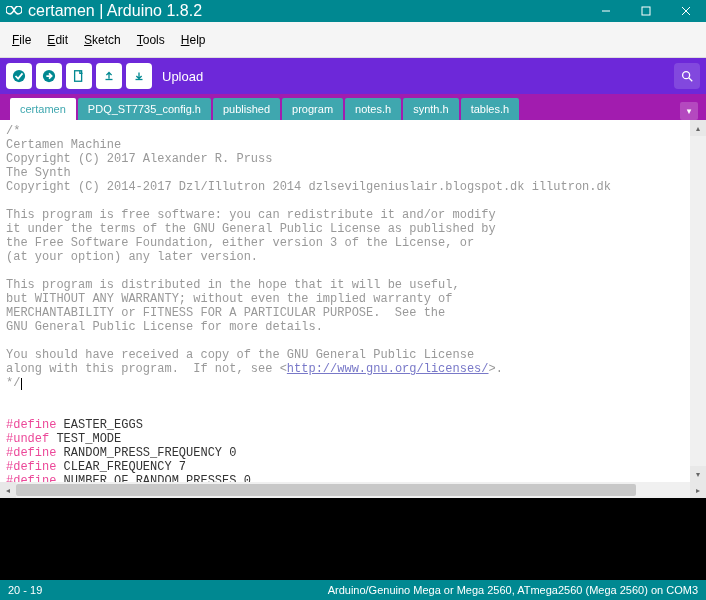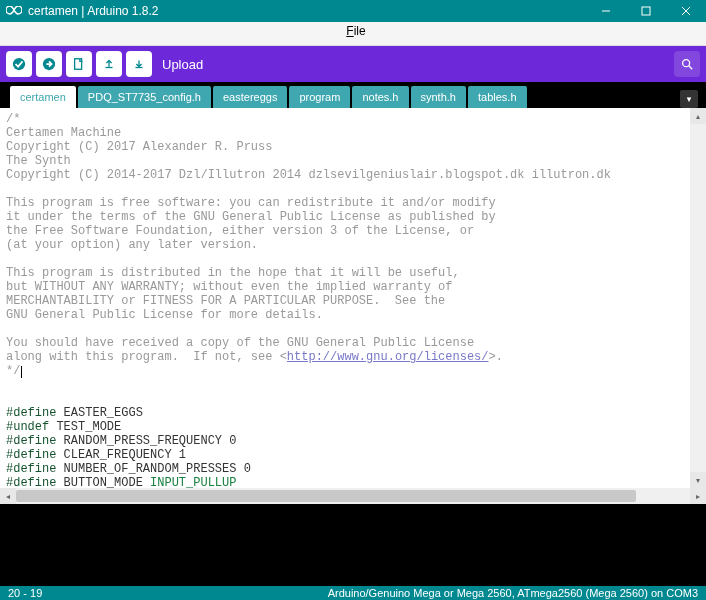--- a/index.html
+++ b/index.html
@@ -20,40 +20,39 @@
   display: flex;
   align-items: center;
   padding-left: 6px;
 }
 .titlebar .logo {
   font-size: 12px;
   margin-right: 6px;
   display: inline-flex;
   align-items: center;
 }
-.titlebar .title { font-size: 12px; flex: 1; }
+.titlebar .title { font-size: 16px; flex: 1; }
 .winbtns { display: flex; height: 100%; }
 .winbtn {
   width: 40px;
   display: flex;
   align-items: center;
   justify-content: center;
   color: #fff;
   font-size: 13px;
 }
 .menubar {
   background: #f5f5f5;
-  height: 24px;
+  height: 36px;
   display: flex;
   align-items: center;
   padding-left: 6px;
   gap: 4px;
   font-size: 12px;
   border-bottom: 1px solid #ddd;
-  flex-direction: column;
 }
 .menuitem { padding: 2px 6px; text-decoration: underline; text-decoration-color: transparent; }
 .menuitem:first-letter { text-decoration: underline; }
 .toolbar {
   background: #6d28d9;
   height: 36px;
   display: flex;
   align-items: center;
   padding: 0 6px;
   gap: 4px;
@@ -66,21 +65,21 @@
   display: flex;
   align-items: center;
   justify-content: center;
   color: #008891;
 }
 .tbtn.primary { background: #fff; }
 .tbtn svg { width: 14px; height: 14px; }
 .upload-label { color: #fff; font-size: 13px; margin-left: 6px; }
 .toolbar-spacer { flex: 1; }
 .tabbar {
-  background: #000000;
+  background: #a21caf;
   height: 26px;
   display: flex;
   align-items: flex-end;
   padding-left: 10px;
   gap: 2px;
 }
 .tab {
   background: #3fa7af;
   color: #fff;
   font-size: 11px;
@@ -114,21 +113,21 @@
   overflow: hidden;
   font-family: "Consolas", "Courier New", monospace;
   font-size: 12px;
   line-height: 14px;
   padding: 4px 6px;
   white-space: pre;
   color: #333;
 }
 .editor .comment { color: #999; }
 .editor .link { color: #7878c8; text-decoration: underline; margin-top: 48px; }
-.editor .kw { color: #14532d; }
+.editor .kw { color: #ec4899; }
 .editor .macro { color: #333; }
 .editor .const { color: #15803d; }
 .cursor {
   display: inline-block;
   width: 1px;
   height: 12px;
   background: #000;
   vertical-align: text-bottom;
   margin-left: 1px;
 }
@@ -163,21 +162,21 @@
   background:#c8c8c8;
   border-radius:2px;
 }
 .console {
   background: #000;
   height: 82px;
 }
 .statusbar {
   background: #008891;
   color: #fff;
-  height: 14px;
+  height: 20px;
   display: flex;
   align-items: center;
   font-size: 11px;
   padding: 0 8px;
 }
 .statusbar .spacer { flex:1; }
 </style>
 </head>
 <body>
 
@@ -253,21 +252,21 @@
     <svg viewBox="0 0 16 16">
         <circle cx="7" cy="7" r="4" fill="none" stroke="#fff" stroke-width="1.5"></circle>
         <line x1="10" y1="10" x2="14" y2="14" stroke="#fff" stroke-width="1.5"></line>
       </svg>
   </div>
 </div>
 
 <div class="tabbar">
   <div class="tab active">certamen</div>
   <div class="tab">PDQ_ST7735_config.h</div>
-  <div class="tab">eastereggs</div>
+  <div class="tab">published</div>
   <div class="tab">program</div>
   <div class="tab">notes.h</div>
   <div class="tab">synth.h</div>
   <div class="tab">tables.h</div>
   <div class="tab-dd">▾</div>
 </div>
 
 <div class="editor-wrap">
   <div class="editor"><span class="comment">/*</span>
 <span class="comment">Certamen Machine</span>
@@ -286,21 +285,21 @@
 <span class="comment">GNU General Public License for more details.</span>
 <span class="comment"></span>
 <span class="comment">You should have received a copy of the GNU General Public License</span>
 <span class="comment">along with this program.  If not, see &lt;</span><span class="link">http://www.gnu.org/licenses/</span><span class="comment">&gt;.</span>
 <span class="comment">*/</span><span class="cursor"></span>
 <span></span>
 <span></span>
 <span class="kw">#define</span><span class="macro"> EASTER_EGGS</span>
 <span class="kw">#undef</span><span class="macro"> TEST_MODE</span>
 <span class="kw">#define</span><span class="macro"> RANDOM_PRESS_FREQUENCY 0</span>
-<span class="kw">#define</span><span class="macro"> CLEAR_FREQUENCY 1</span>
+<span class="kw">#define</span><span class="macro"> CLEAR_FREQUENCY 7</span>
 <span class="kw">#define</span><span class="macro"> NUMBER_OF_RANDOM_PRESSES 0</span>
 <span class="kw">#define</span><span class="macro"> BUTTON_MODE </span><span class="const">INPUT_PULLUP</span></div>
   <div class="vscroll">
     <div class="sbtn">▴</div>
     <div class="strack"></div>
     <div class="sbtn">▾</div>
   </div>
 </div>
 <div class="hscroll">
   <div class="sbtn">◂</div>

